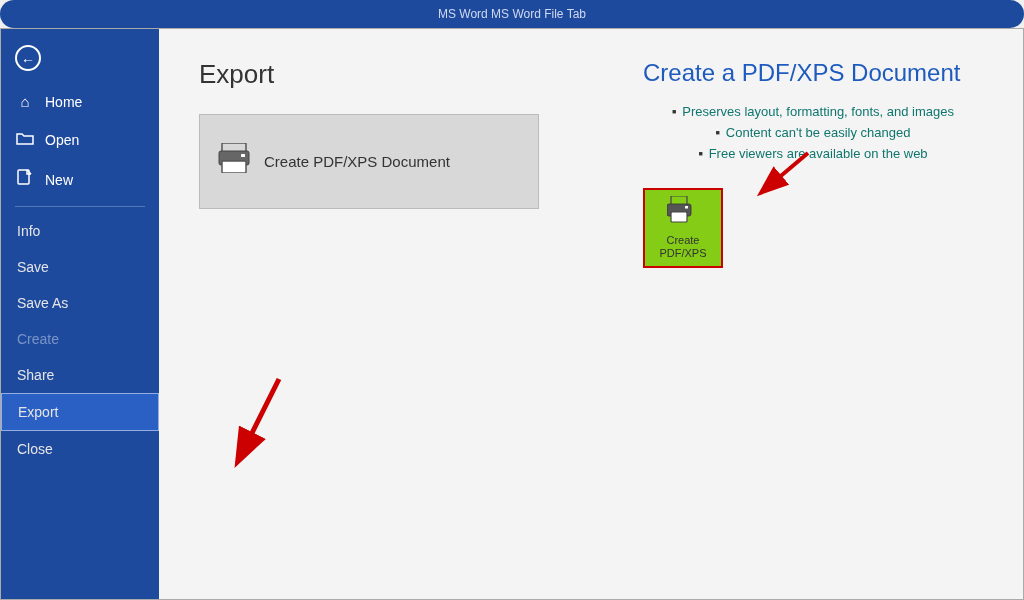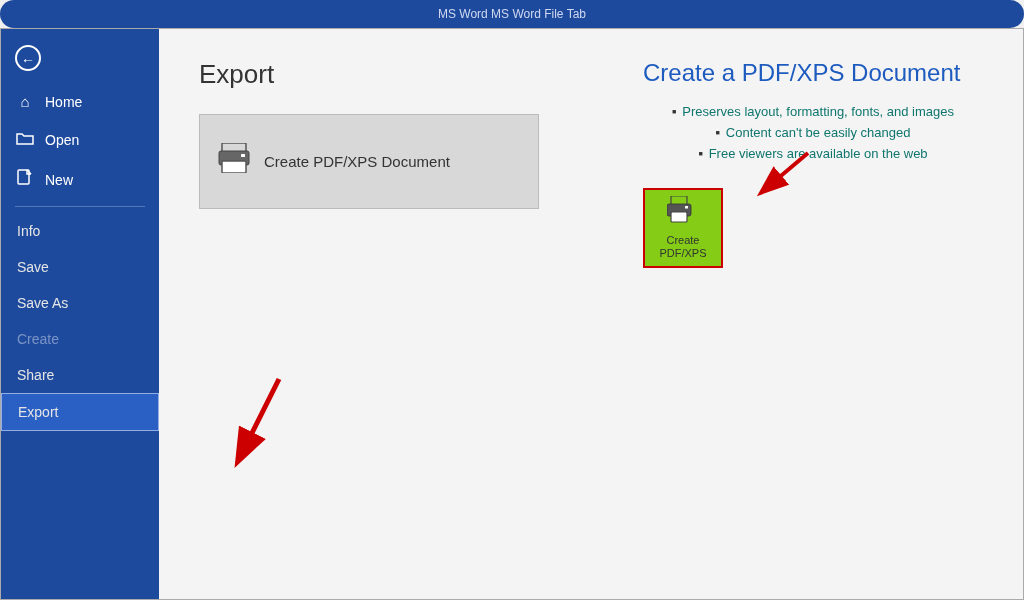--- a/index.html
+++ b/index.html
@@ -269,20 +269,23 @@
       <span>Save As</span>
     </div>
     <div class="sidebar-text-item disabled">
       <span>Create</span>
     </div>
     <div class="sidebar-text-item">
       <span>Share</span>
     </div>
     <div class="sidebar-text-item active">
       <span>Export</span>
+    </div>
+    <div class="sidebar-text-item">
+      <span>Close</span>
     </div>
 
   </div>
 
   <div class="main-content">
 
     <h1 class="page-title">Export</h1>
 
     <div class="export-options">
 

